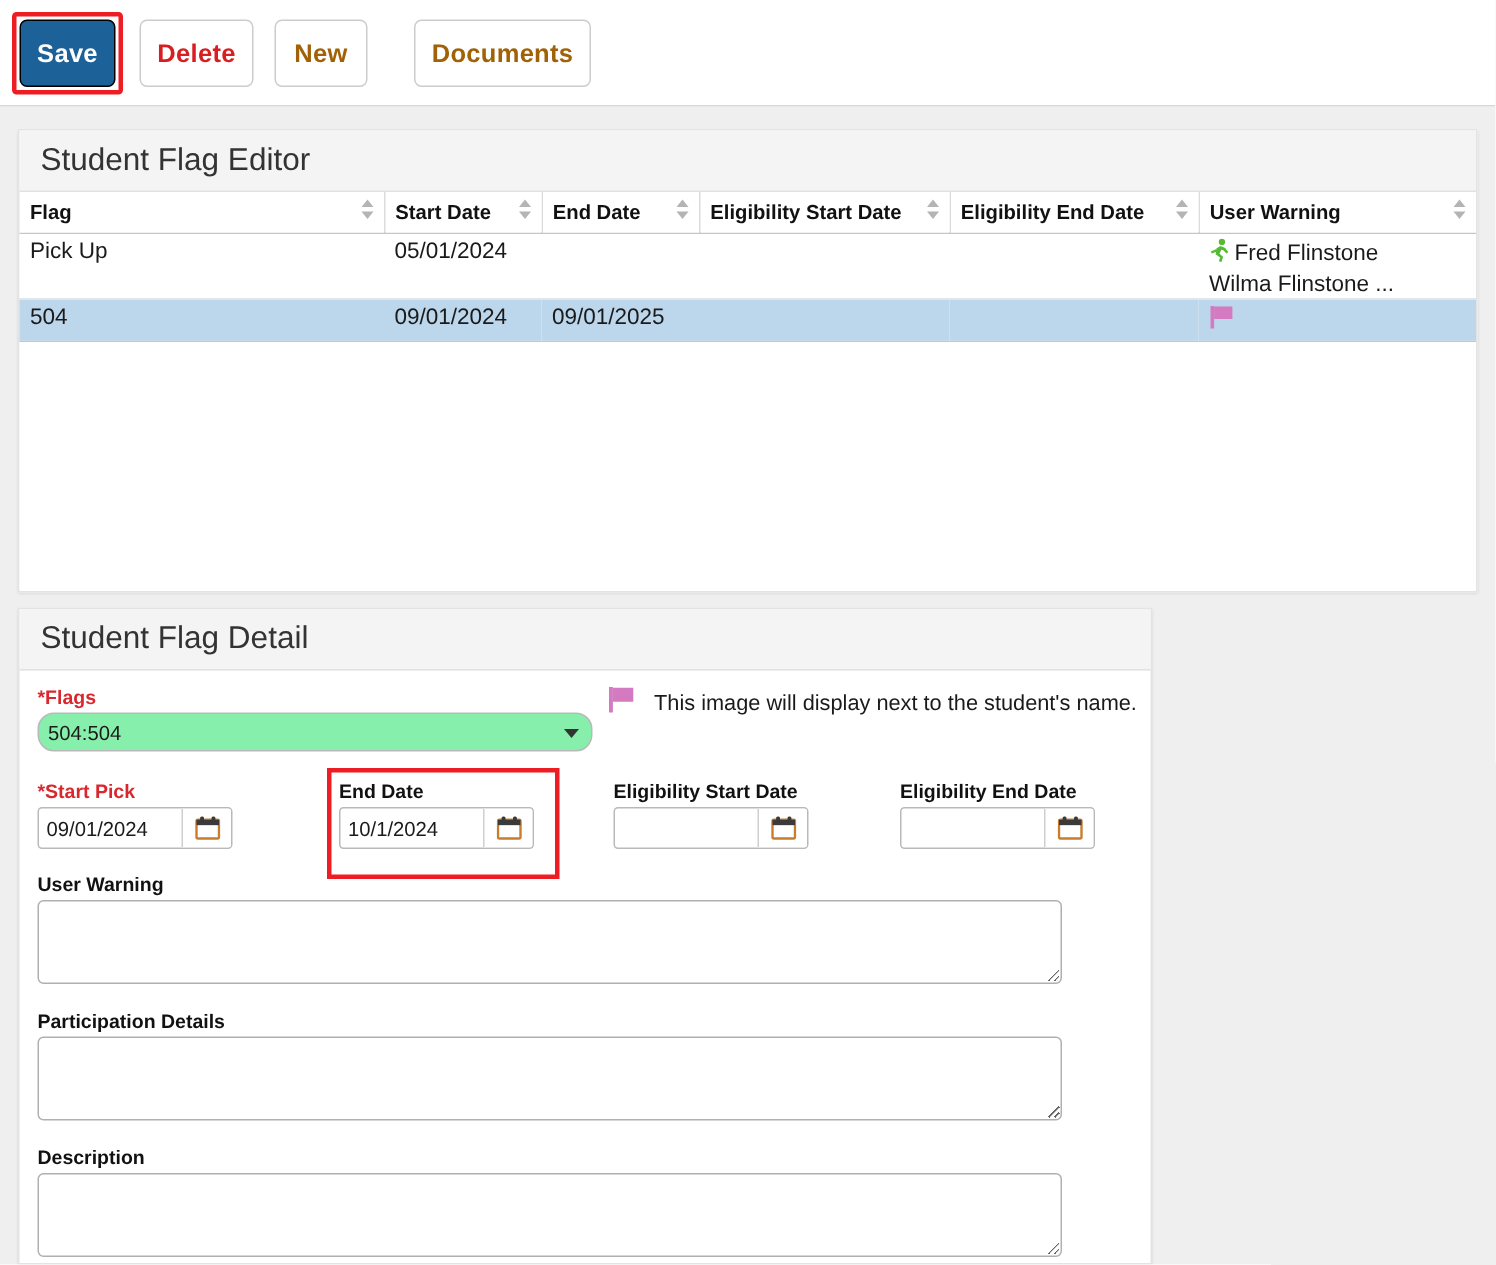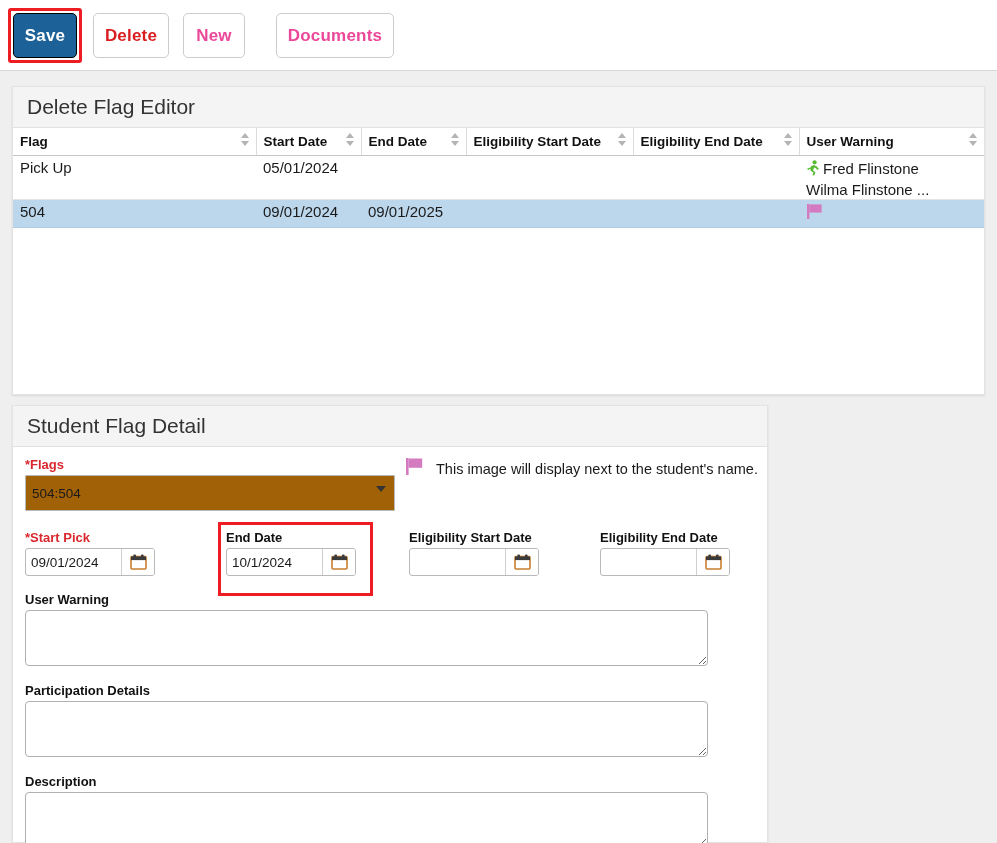--- a/index.html
+++ b/index.html
@@ -34,21 +34,21 @@
     border-radius: 5px;
     font-size: 17px;
     font-weight: bold;
     font-family: "Liberation Sans", sans-serif;
     display: flex;
     align-items: center;
     justify-content: center;
     cursor: pointer;
     background: #ffffff;
     border: 1px solid #cccccc;
-    color: #ec4899;
+    color: #a16207;
     letter-spacing: .2px;
   }
   .btn-save {
     left: 13px;
     width: 64px;
     background: #1c6197;
     border: 1px solid #000000;
     color: #ffffff;
   }
   .btn-save-ring {
@@ -169,25 +169,25 @@
     font-family: "Liberation Sans", sans-serif;
     display: block;
     margin: 0 0 3px 0;
     white-space: nowrap;
   }
   .lbl.req { color: #d9272e; }
 
   .sel-wrap { position: relative; width: 370px; }
   select.combo, .combo {
     width: 370px;
-    height: 36px;
+    height: 26px;
     box-sizing: border-box;
     border: 1px solid #b9b9b9;
-    border-radius: 1px;
-    background: #a16207;
+    border-radius: 11px;
+    background: #86efac;
     font-size: 13.5px;
     font-family: "Liberation Sans", sans-serif;
     color: #1a1a1a;
     padding: 0 22px 0 6px;
     line-height: 25px;
     -webkit-appearance: none;
     appearance: none;
     cursor: pointer;
   }
   .combo-caret {
@@ -292,21 +292,21 @@
     <div class="btn btn-new">
       <span>New</span>
     </div>
     <div class="btn btn-documents">
       <span>Documents</span>
     </div>
   </div>
 
   <div class="card" id="editor-card">
     <div class="card-head">
-      <span class="card-title">Delete Flag Editor</span>
+      <span class="card-title">Student Flag Editor</span>
     </div>
     <div class="grid-wrap">
       <table class="grid">
         <colgroup>
           <col style="width:243px">
           <col style="width:105px">
           <col style="width:105px">
           <col style="width:167px">
           <col style="width:166px">
           <col style="width:185px">

